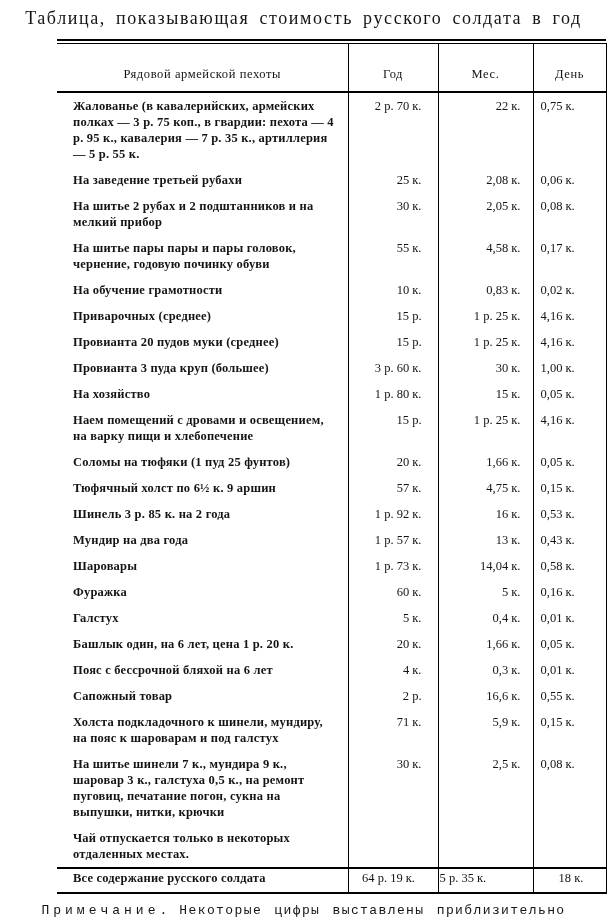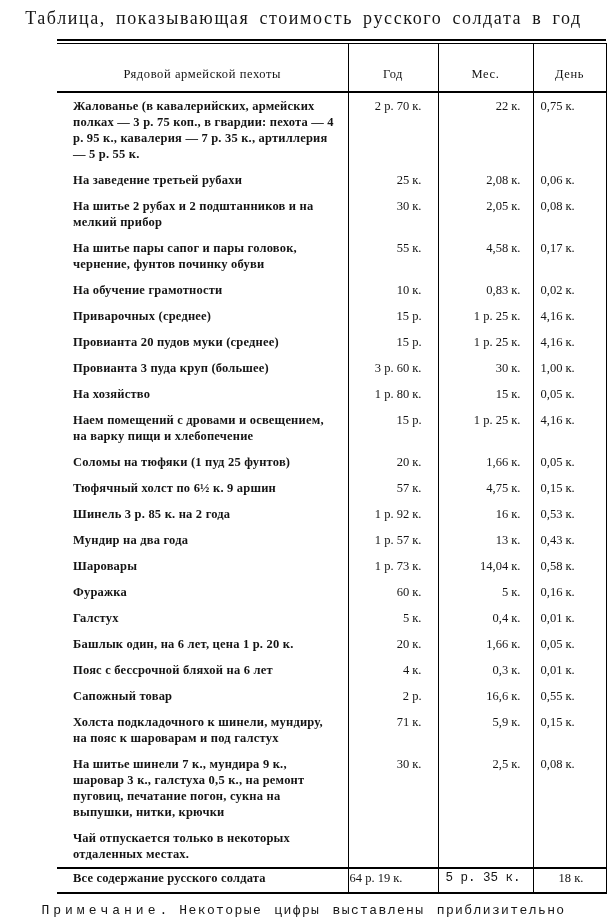--- a/index.html
+++ b/index.html
@@ -74,22 +74,22 @@
   td.year  { text-align: right; padding-right: 16px; }
   td.month { text-align: right; padding-right: 12px; }
   td.day   { text-align: left;  padding-left: 7px; padding-right: 4px; }
 
   tfoot td {
     border-top: 2px solid #000;
     border-bottom: 2px solid #000;
     padding-bottom: 6px;
   }
   tfoot td.label { padding-left: 16px; letter-spacing: 0.2px; }
-  tfoot td.year  { text-align: left; padding-right: 10px; }
-  tfoot td.month { text-align: right; font-family: Liberation Mono, monospace; }
+  tfoot td.year  { text-align: center; padding-right: 10px; }
+  tfoot td.month { text-align: left; }
   tfoot td.day   { text-align: center; }
 
   .doc-note {
     margin-top: 9px;
     text-align: center;
     font-size: 13px;
     white-space: nowrap;
     font-family: Liberation Mono, monospace;
   }
   .doc-note .note-heading {
@@ -137,21 +137,21 @@
             <td class="month">2,08 к.</td>
             <td class="day">0,06 к.</td>
           </tr>
           <tr>
             <td class="label">На шитье 2 рубах и 2 подштанников и на мелкий прибор</td>
             <td class="year">30 к.</td>
             <td class="month">2,05 к.</td>
             <td class="day">0,08 к.</td>
           </tr>
           <tr>
-            <td class="label">На шитье пары сапог и пары головок, чернение, фунтов починку обуви</td>
+            <td class="label">На шитье пары пары и пары головок, чернение, годовую починку обуви</td>
             <td class="year">55 к.</td>
             <td class="month">4,58 к.</td>
             <td class="day">0,17 к.</td>
           </tr>
           <tr>
             <td class="label">На обучение грамотности</td>
             <td class="year">10 к.</td>
             <td class="month">0,83 к.</td>
             <td class="day">0,02 к.</td>
           </tr>

